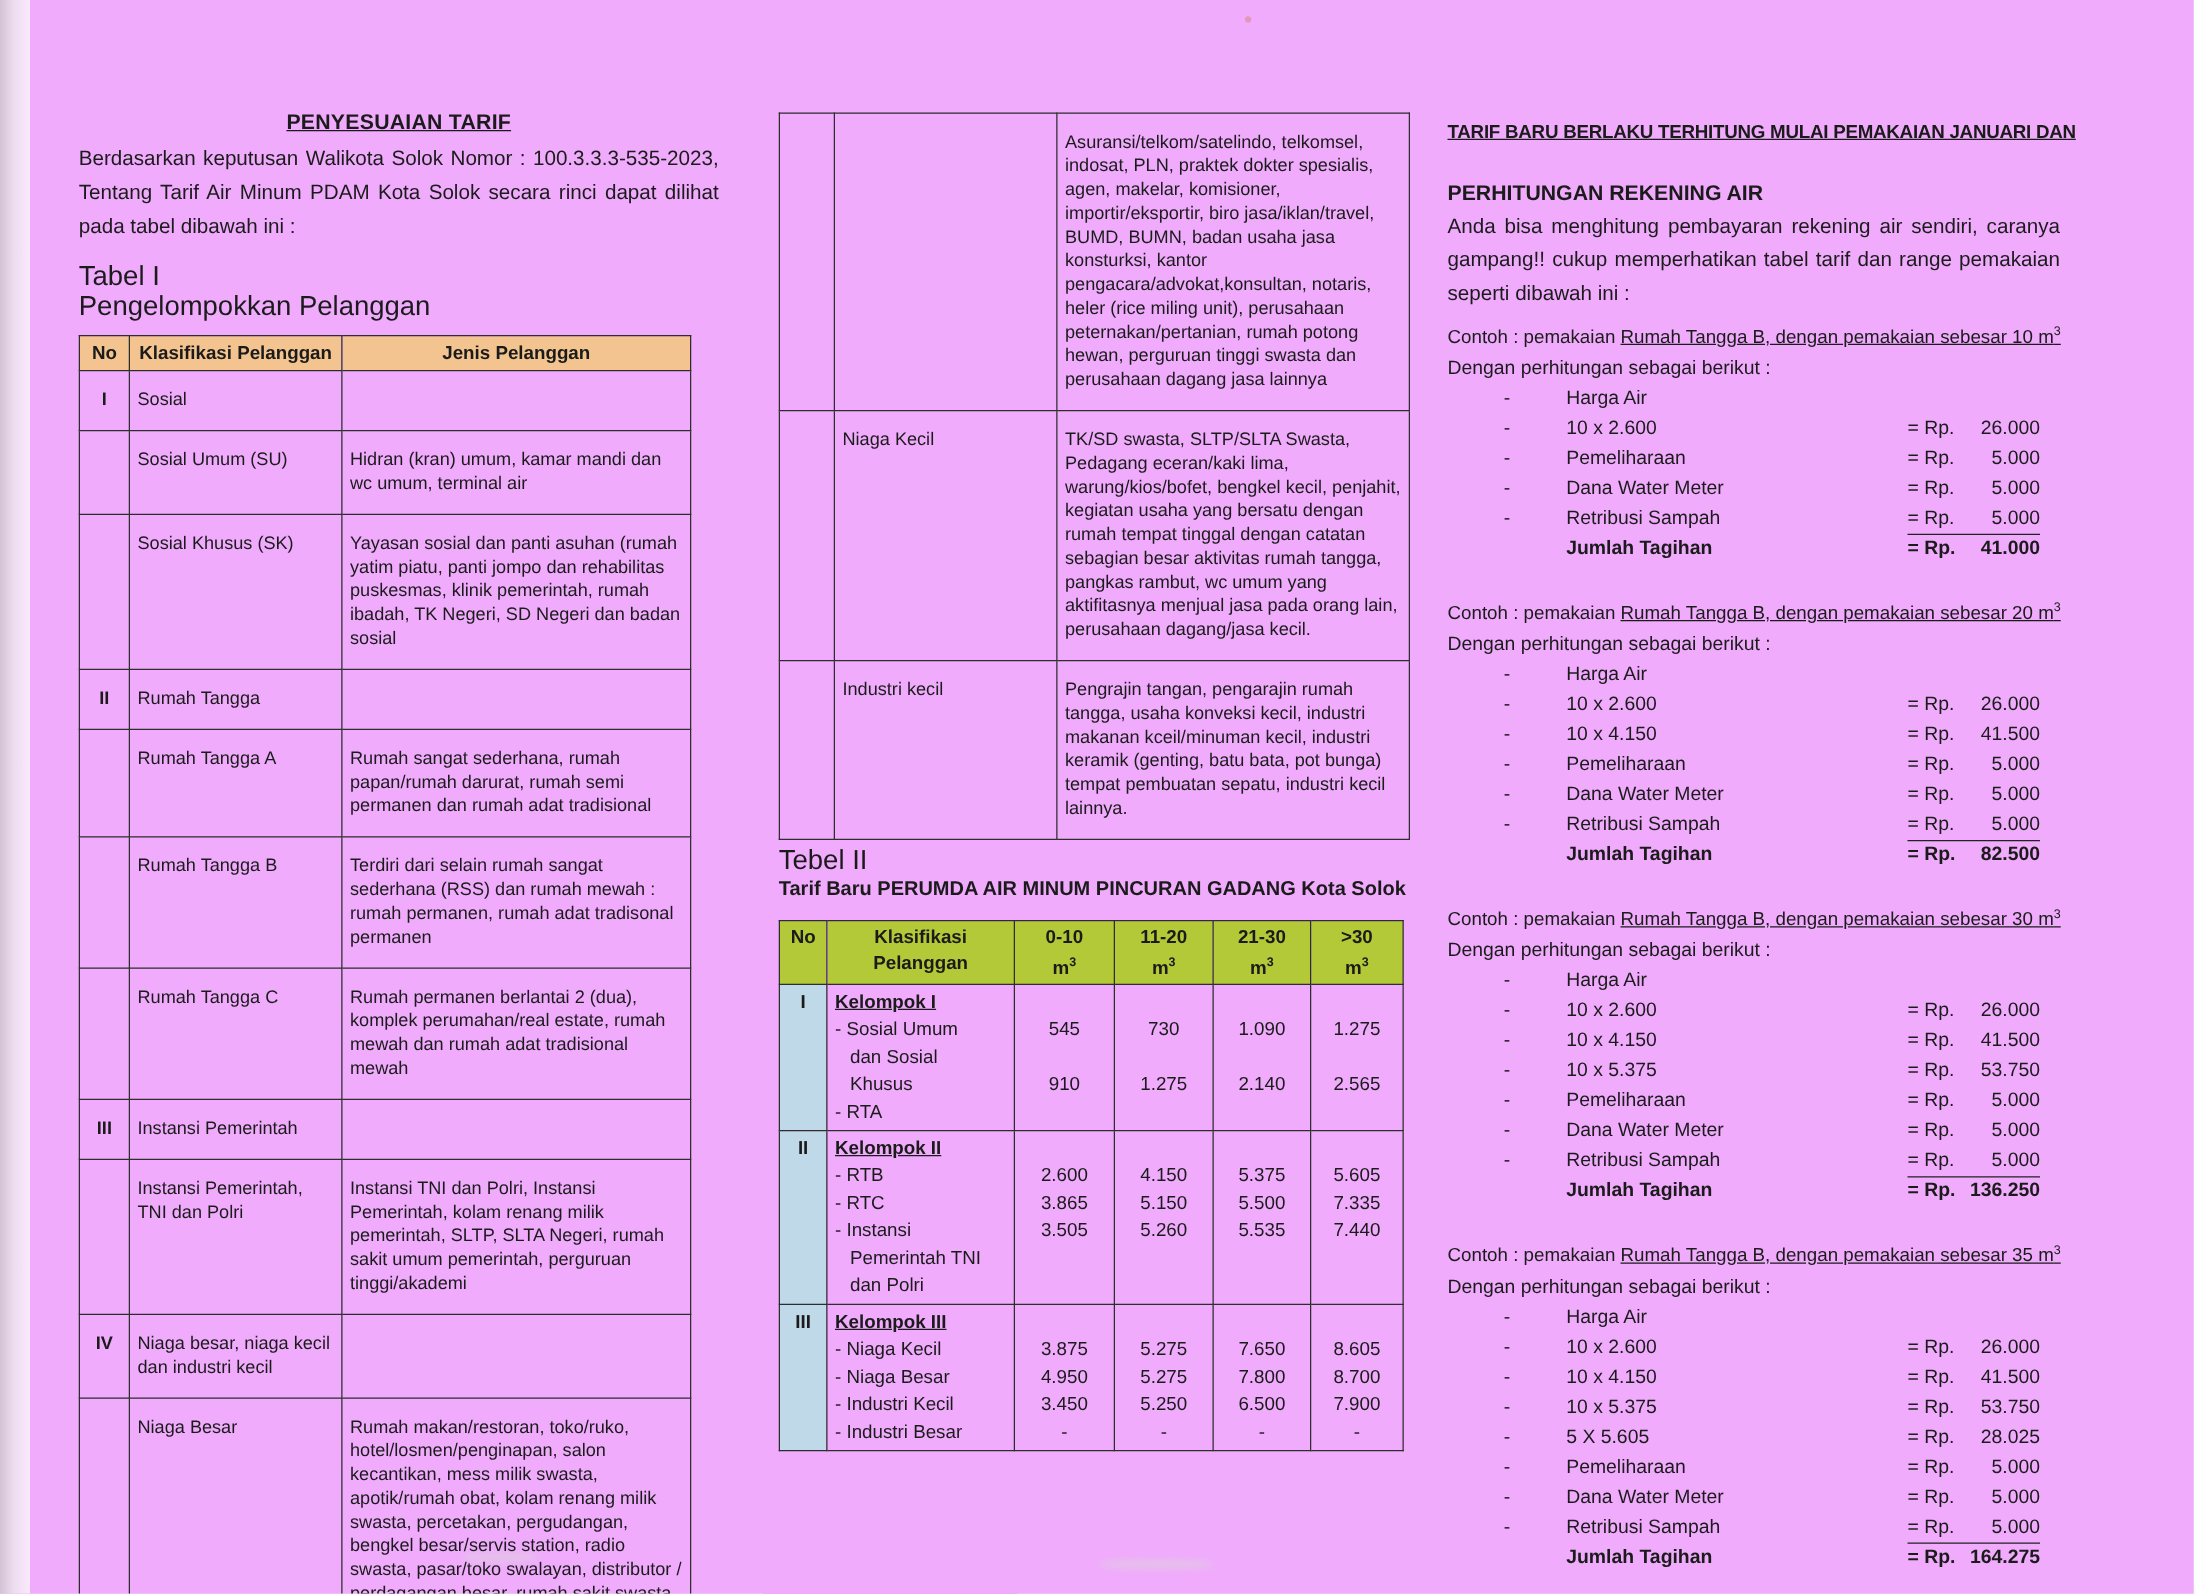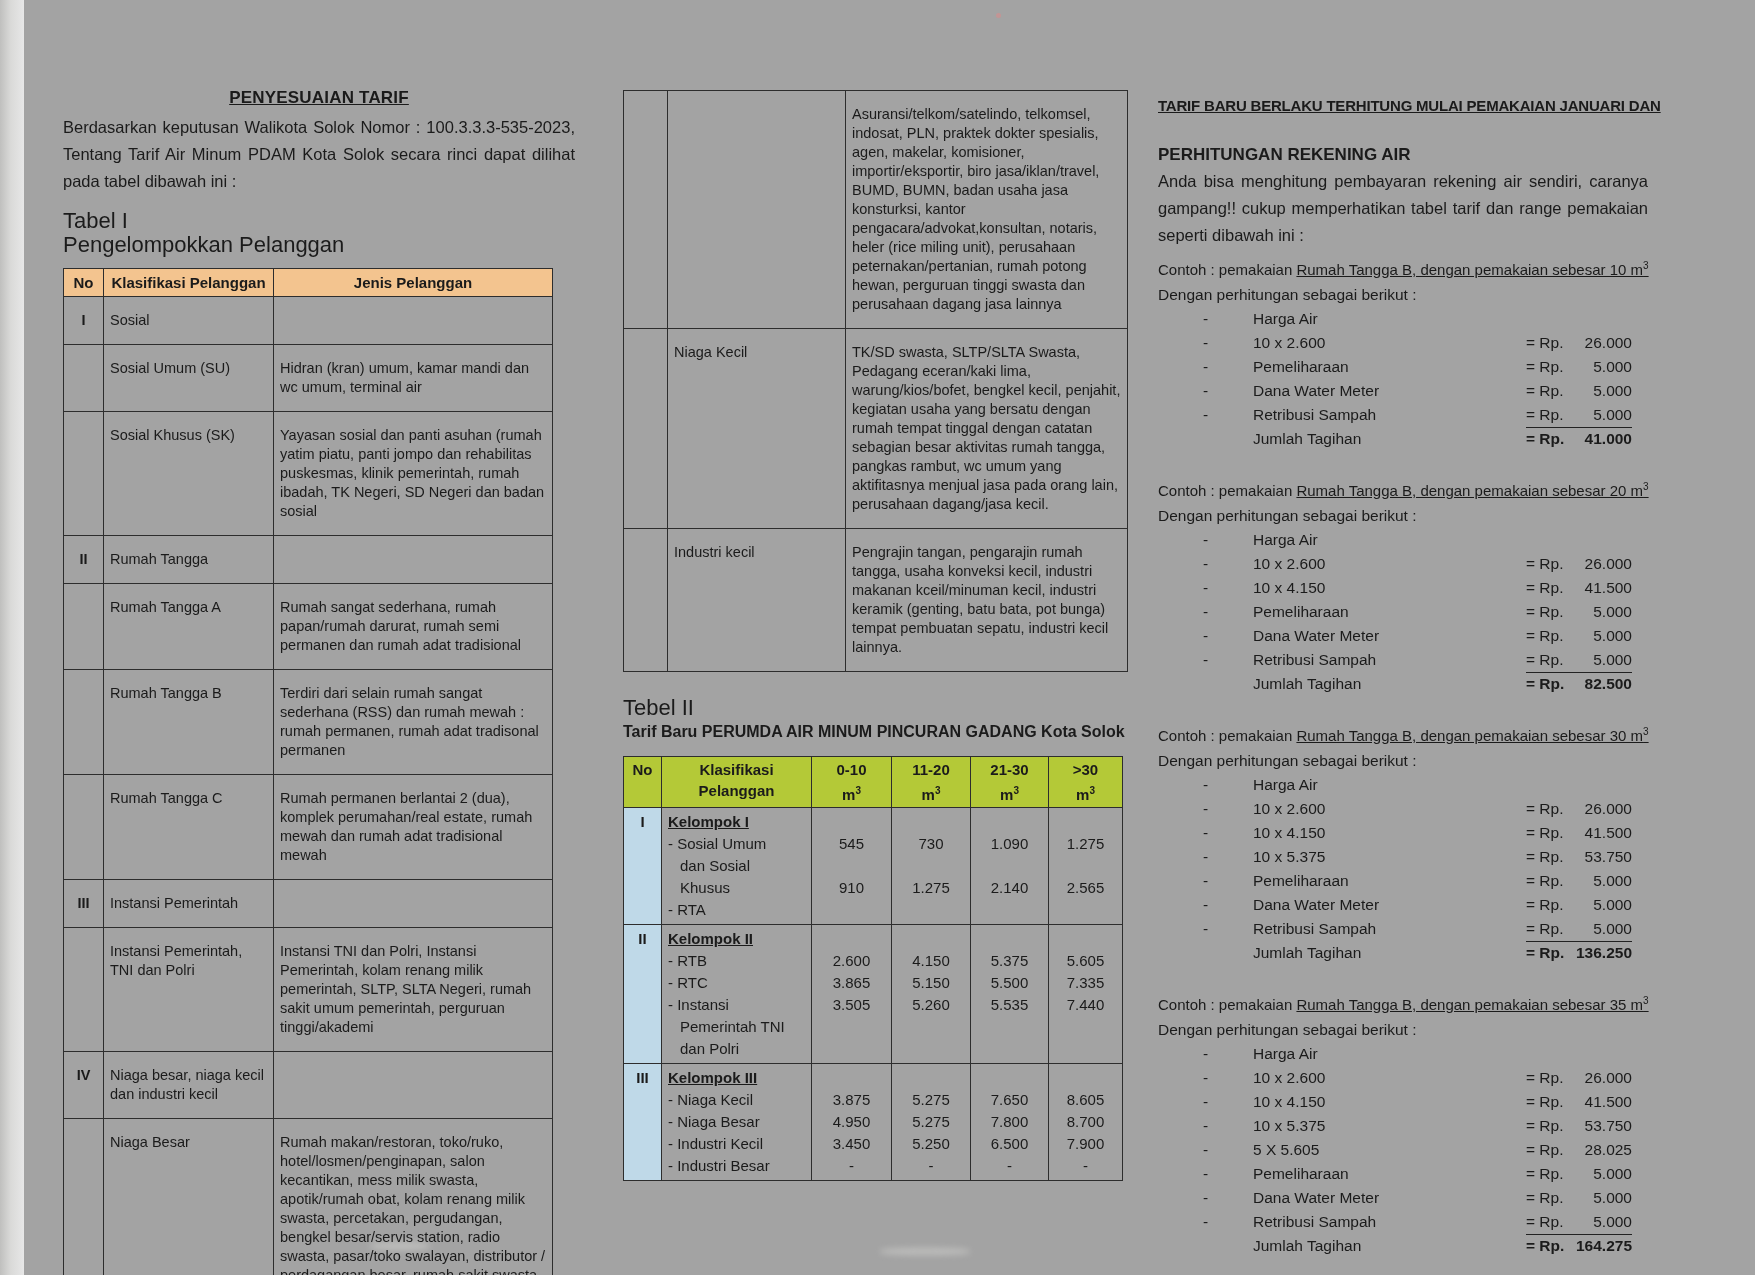--- a/index.html
+++ b/index.html
@@ -1,18 +1,18 @@
 <!DOCTYPE html>
 <html><head>
 <meta charset="utf-8">
 <style>
   html,body { margin:0; padding:0; background:#e9e9e7; }
   .page {
     position:relative; width:1755px; height:1275px; margin:0 auto;
-    background:#a3a3a3; overflow:hidden;
+    background:#f0abfc; overflow:hidden;
     font-family:"Liberation Sans", sans-serif; color:#1b1b1b;
   }
   .scan-edge {
     position:absolute; left:0; top:0; width:24px; height:100%;
     background:linear-gradient(to right,#c9c9c7,#ececea 45%,#fefefe);
     opacity:.75;
   }
   .speck { position:absolute; border-radius:50%; }
   .speck.red { width:5px; height:5px; background:#d98c8c; opacity:.6; }
   .smudge { position:absolute; background:#d9d9d6; filter:blur(3px); opacity:.5; border-radius:40%; }
@@ -55,21 +55,21 @@
   .r-heading { font-weight:700; font-size:17px; line-height:27px; margin-top:21px; }
   .r-para { margin:0; font-size:16.5px; line-height:27px; text-align:justify; }
   .example { margin-top:23px; font-size:15.5px; }
   .example.first { margin-top:4px; }
   .ex-head { line-height:25px; white-space:nowrap; font-size:15px; }
   .ex-head .u { text-decoration:underline; }
   .ex-sub { line-height:25px; }
   .ex-line { position:relative; line-height:24px; padding-left:95px; min-height:24px; }
   .ex-line .dash { position:absolute; left:45px; top:0; }
   .ex-line .lbl { white-space:nowrap; }
-  .ex-line.total .lbl { font-weight:400; }
+  .ex-line.total .lbl { font-weight:700; }
   .ex-line .val { position:absolute; left:368px; top:0; width:106px; display:flex; }
   .ex-line .val .amt { margin-left:auto; }
   .ex-line .val.u { border-bottom:1.7px solid #222; }
   .ex-line.total .val { font-weight:700; }
 </style>
 </head>
 <body>
 
 <div class="page">
   <div class="scan-edge"></div>
@@ -173,21 +173,21 @@
             <td class="cell-name">Niaga Kecil</td>
             <td class="cell-desc">TK/SD swasta, SLTP/SLTA Swasta, Pedagang eceran/kaki lima, warung/kios/bofet, bengkel kecil, penjahit, kegiatan usaha yang bersatu dengan rumah tempat tinggal dengan catatan sebagian besar aktivitas rumah tangga, pangkas rambut, wc umum yang aktifitasnya menjual jasa pada orang lain, perusahaan dagang/jasa kecil.</td>
           </tr>
           <tr>
             <td class="cell-no">&nbsp;</td>
             <td class="cell-name">Industri kecil</td>
             <td class="cell-desc">Pengrajin tangan, pengarajin rumah tangga, usaha konveksi kecil, industri makanan kceil/minuman kecil, industri keramik (genting, batu bata, pot bunga) tempat pembuatan sepatu, industri kecil lainnya.</td>
           </tr>
         </tbody>
     </table>
-    <div class="tbl-label" style="margin-top:24px">Tebel II</div>
+    <div class="tbl-label" style="margin-top:4px">Tebel II</div>
     <div class="tbl-title">Tarif Baru PERUMDA AIR MINUM PINCURAN GADANG Kota Solok</div>
     <table class="t2">
       <colgroup>
           <col style="width:38px">
           <col style="width:150px">
           <col style="width:80px">
           <col style="width:79px">
           <col style="width:78px">
           <col>
         </colgroup>

